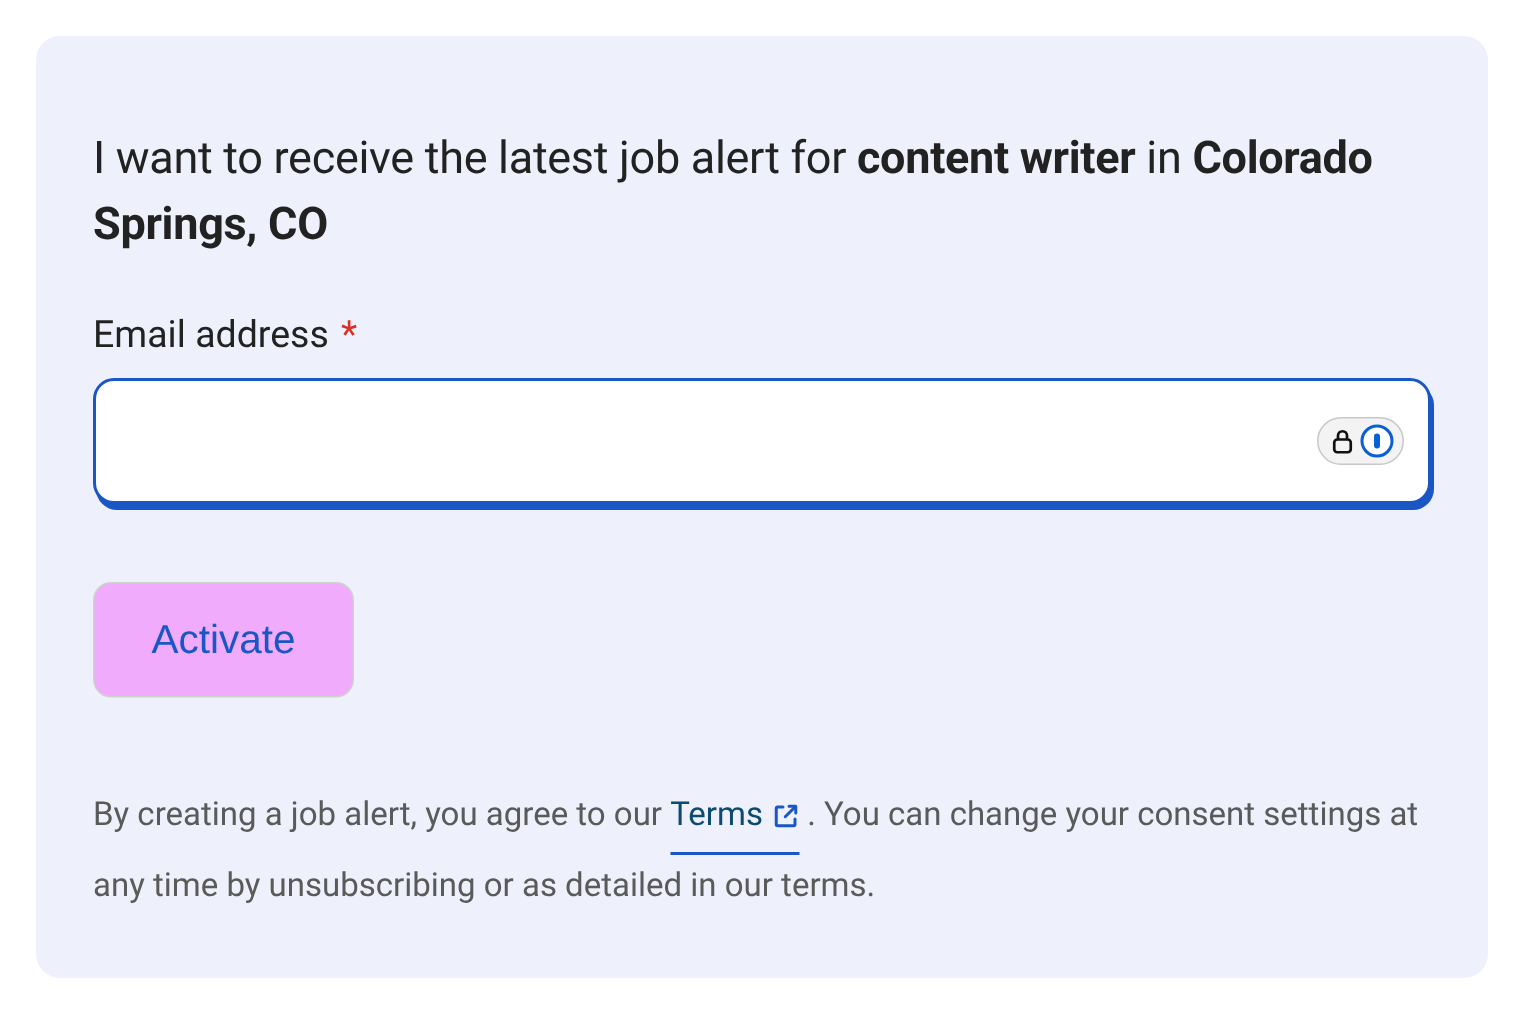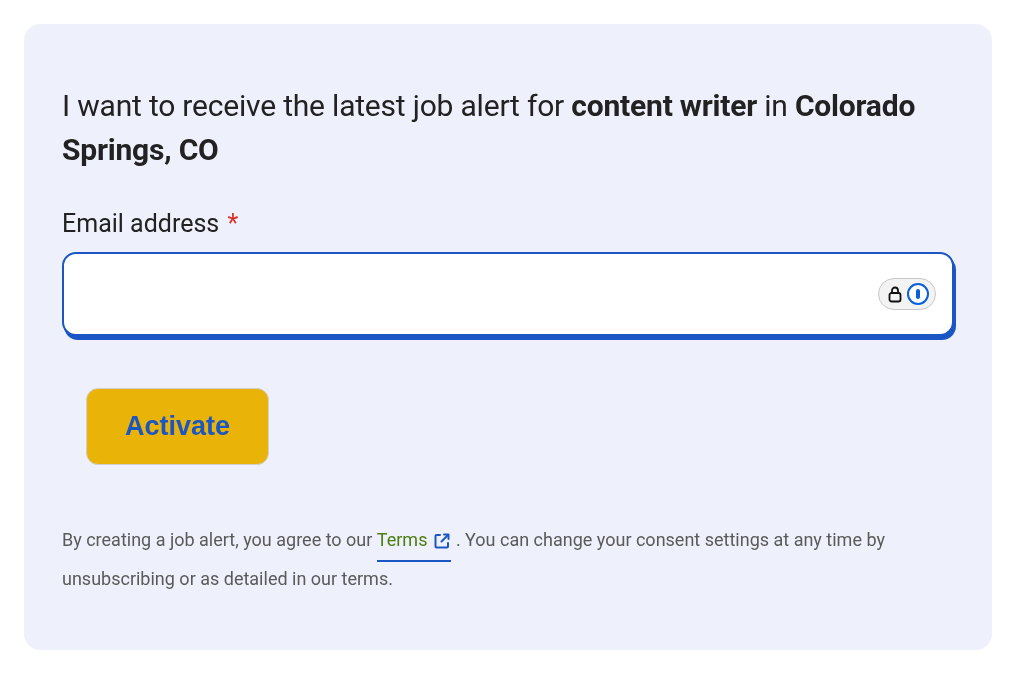--- a/index.html
+++ b/index.html
@@ -84,39 +84,38 @@
       justify-content: center;
       background: #fff;
     }
     .onep-icon .bar {
       width: 3.2px;
       height: 10px;
       background: #0a5fd6;
       border-radius: 2px;
     }
     .activate-btn {
-      background: #eab308;
+      background: #f0abfc;
       border: 1px solid #d0d0d0;
       border-radius: 12px;
       padding: 22px 38px;
       font-size: 27px;
-      font-weight: 700;
+      font-weight: 400;
       color: #1a56c4;
       cursor: pointer;
       margin-bottom: 58px;
-      margin-left: 24px;
     }
     .disclaimer {
-      font-size: 18px;
+      font-size: 22px;
       color: #5a5a5a;
       line-height: 1.9;
       font-weight: 400;
     }
     .terms-link {
-      color: #4d7c0f;
+      color: #0c4a6e;
       text-decoration: none;
       border-bottom: 2px solid #1a56c4;
       padding-bottom: 3px;
       display: inline-flex;
       align-items: center;
       gap: 6px;
     }
     .ext-icon svg {
       display: inline-block;
       vertical-align: middle;

